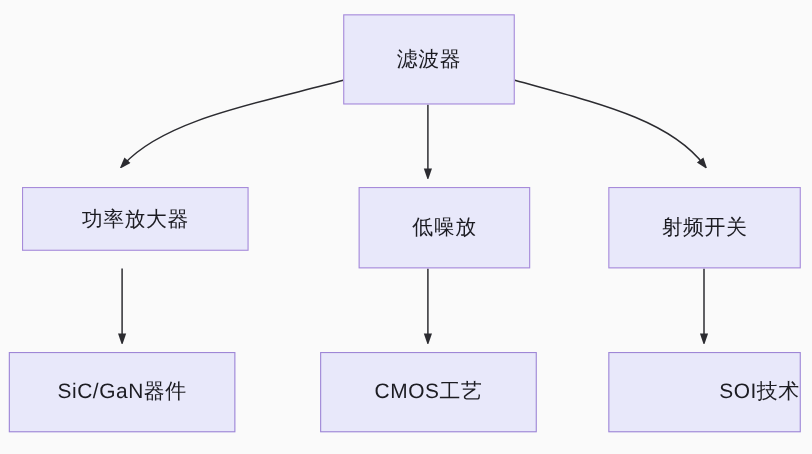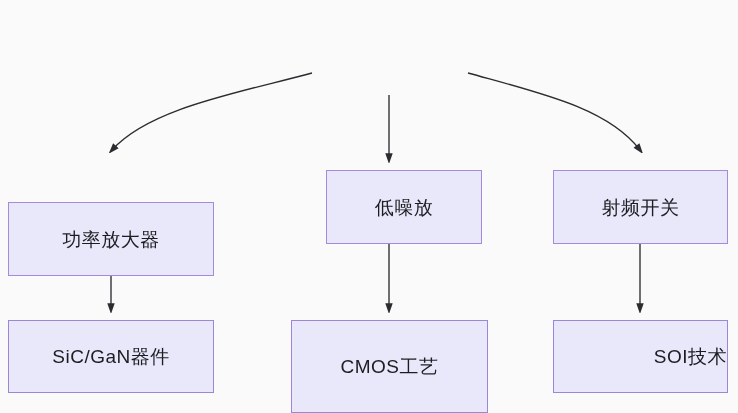--- a/index.html
+++ b/index.html
@@ -73,38 +73,41 @@
 
     <path d="M 468 73 C 540 93 608 108 640 150" fill="none" stroke="#2b2b30" stroke-width="1.35" marker-end="url(#arrowhead)"></path>
 
     <path d="M 111 244 L 111 309" fill="none" stroke="#2b2b30" stroke-width="1.35" marker-end="url(#arrowhead)"></path>
 
     <path d="M 389 244 L 389 309" fill="none" stroke="#2b2b30" stroke-width="1.35" marker-end="url(#arrowhead)"></path>
 
     <path d="M 640 244 L 640 309" fill="none" stroke="#2b2b30" stroke-width="1.35" marker-end="url(#arrowhead)"></path>
   </svg>
 
+  <div class="node" style="left:312px; top:13px; width:156px; height:82px;">
+    <span class="node-label">滤波器</span>
+  </div>
 
-  <div class="node" style="left:8px; top:170px; width:206px; height:74px;margin-top:32px;">
+  <div class="node" style="left:20px; top:170px; width:206px; height:58px;">
     <span class="node-label">功率放大器</span>
   </div>
 
   <div class="node" style="left:326px; top:170px; width:156px; height:74px;">
     <span class="node-label">低噪放</span>
   </div>
 
   <div class="node" style="left:553px; top:170px; width:175px; height:74px;">
     <span class="node-label">射频开关</span>
   </div>
 
   <div class="node leaf" style="left:8px; top:320px; width:206px; height:73px;">
     <span class="node-label">SiC/GaN器件</span>
   </div>
 
-  <div class="node leaf" style="left:291px; top:320px; width:197px; height:93px;">
+  <div class="node leaf" style="left:291px; top:320px; width:197px; height:73px;">
     <span class="node-label">CMOS工艺</span>
   </div>
 
   <div class="node leaf" style="left:553px; top:320px; width:175px; height:73px;justify-content:flex-end;">
     <span class="node-label">SOI技术</span>
   </div>
 
 </div>
 
 </body></html>

